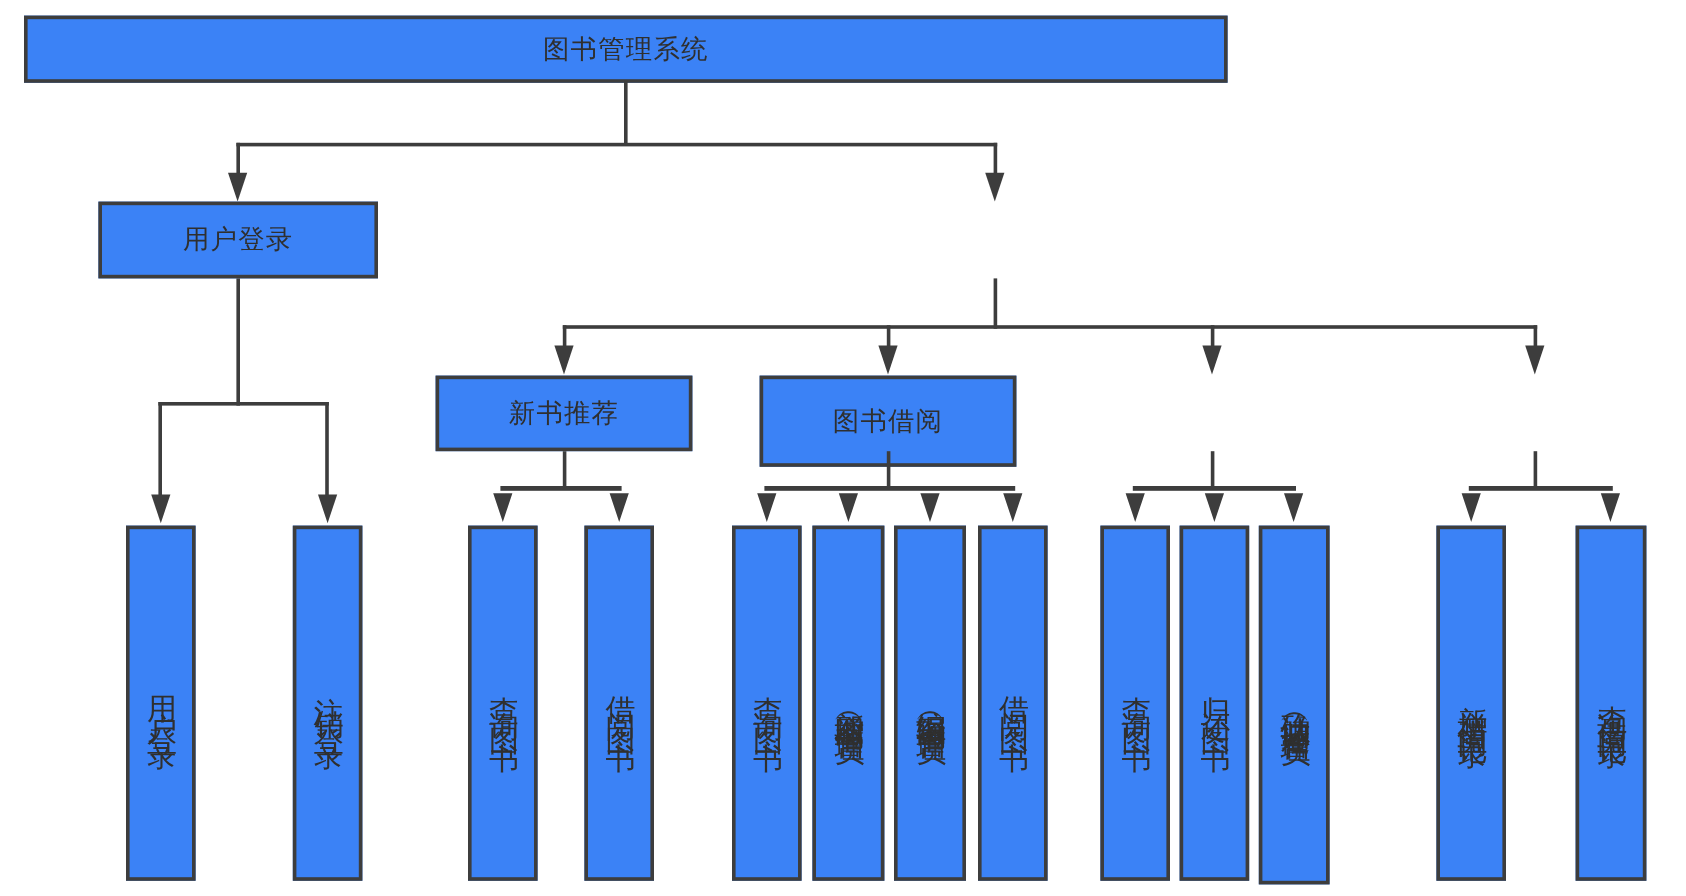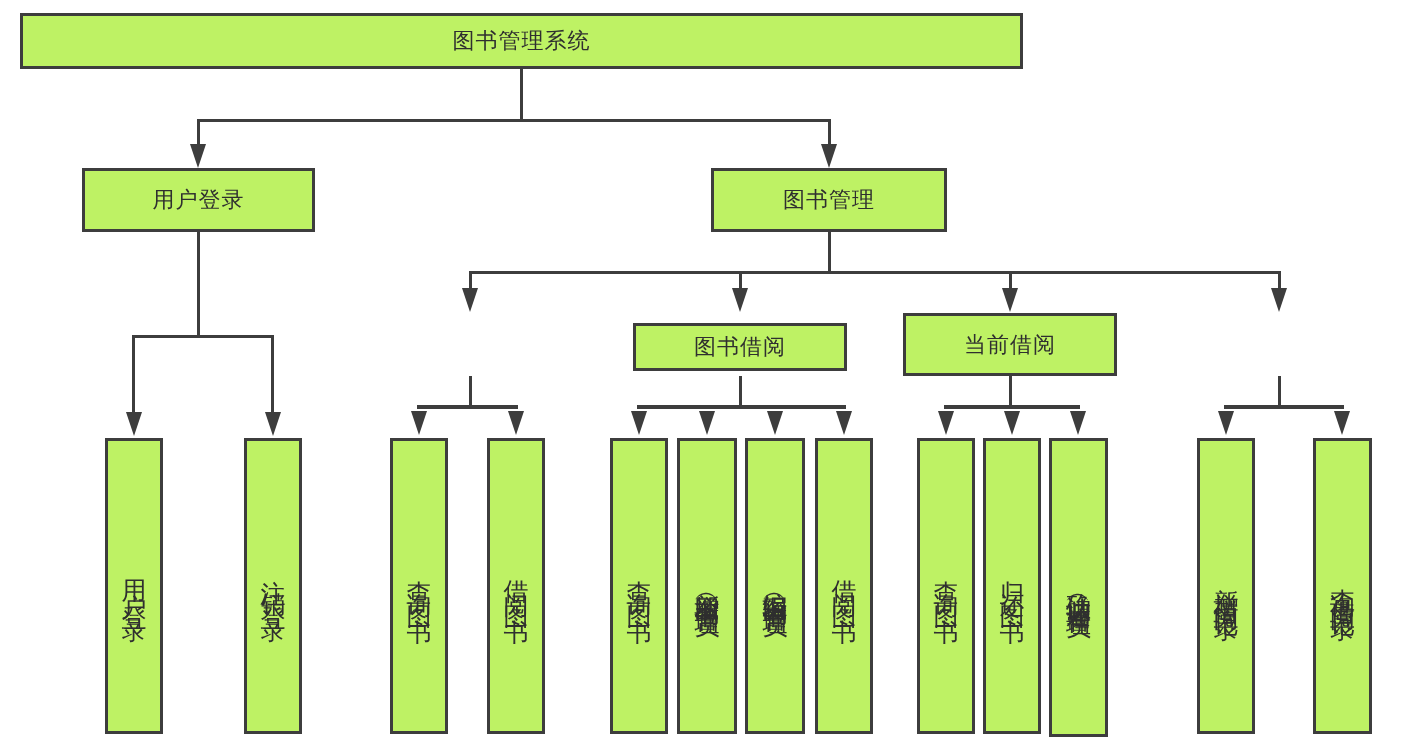--- a/index.html
+++ b/index.html
@@ -1,21 +1,21 @@
 <!DOCTYPE html>
 <html><head>
 <meta charset="utf-8">
 <style>
   html,body { margin:0; padding:0; background:#ffffff; }
   .canvas {
     position:relative; width:1405px; height:747px; background:#ffffff;
     font-family:"Liberation Sans", sans-serif; overflow:hidden;
   }
   .box {
-    position:absolute; background:#bef264; border:3px solid #3d3d3d;
+    position:absolute; background:#3b82f6; border:3px solid #3d3d3d;
     box-sizing:border-box; display:flex; align-items:center; justify-content:center;
     color:#2f2f2f;
   }
   .box.h span { font-size:22px; letter-spacing:1px; white-space:nowrap; }
   .box.v span {
     writing-mode:vertical-lr; text-orientation:mixed;
     font-size:25px; letter-spacing:13px; line-height:1; white-space:nowrap;
   }
   .box.v span.med   { letter-spacing:6px; }
   .box.v span.tight { letter-spacing:3px; }
@@ -42,47 +42,44 @@
   <div class="line" style="left:520px;top:68px;width:3px;height:53px"></div>
   <div class="line" style="left:197px;top:119px;width:634px;height:3px"></div>
   <div class="line" style="left:197px;top:119px;width:3px;height:30px"></div>
   <div class="line" style="left:828px;top:119px;width:3px;height:30px"></div>
   <div class="arrow" style="left:190px;top:144px"></div>
   <div class="arrow" style="left:821px;top:144px"></div>
 
   <div class="box h" style="left:82px;top:168px;width:233px;height:64px">
     <span>用户登录</span>
   </div>
-  <div class="box h" style="left:711px;top:168px;width:236px;height:64px">
-    <span>图书管理</span>
-  </div>
 
   <div class="line" style="left:197px;top:232px;width:3px;height:106px"></div>
   <div class="line" style="left:132px;top:335px;width:142px;height:3px"></div>
   <div class="line" style="left:132px;top:335px;width:3px;height:79px"></div>
   <div class="line" style="left:271px;top:335px;width:3px;height:79px"></div>
   <div class="arrow" style="left:126px;top:412px"></div>
   <div class="arrow" style="left:265px;top:412px"></div>
 
   <div class="line" style="left:828px;top:232px;width:3px;height:42px"></div>
   <div class="line" style="left:469px;top:271px;width:812px;height:3px"></div>
   <div class="line" style="left:469px;top:271px;width:3px;height:19px"></div>
   <div class="line" style="left:739px;top:271px;width:3px;height:19px"></div>
   <div class="line" style="left:1009px;top:271px;width:3px;height:19px"></div>
   <div class="line" style="left:1278px;top:271px;width:3px;height:19px"></div>
   <div class="arrow" style="left:462px;top:288px"></div>
   <div class="arrow" style="left:732px;top:288px"></div>
   <div class="arrow" style="left:1002px;top:288px"></div>
   <div class="arrow" style="left:1271px;top:288px"></div>
 
-  <div class="box h" style="left:633px;top:323px;width:214px;height:48px">
+  <div class="box h" style="left:363px;top:313px;width:214px;height:63px">
+    <span>新书推荐</span>
+  </div>
+  <div class="box h" style="left:633px;top:313px;width:214px;height:76px">
     <span>图书借阅</span>
-  </div>
-  <div class="box h" style="left:903px;top:313px;width:214px;height:63px">
-    <span>当前借阅</span>
   </div>
 
   <div class="line" style="left:469px;top:376px;width:3px;height:31px"></div>
   <div class="line" style="left:417px;top:405px;width:101px;height:4px"></div>
   <div class="arrow" style="left:411px;top:411px"></div>
   <div class="arrow" style="left:508px;top:411px"></div>
 
   <div class="line" style="left:739px;top:376px;width:3px;height:31px"></div>
   <div class="line" style="left:637px;top:405px;width:209px;height:4px"></div>
   <div class="arrow" style="left:631px;top:411px"></div>

